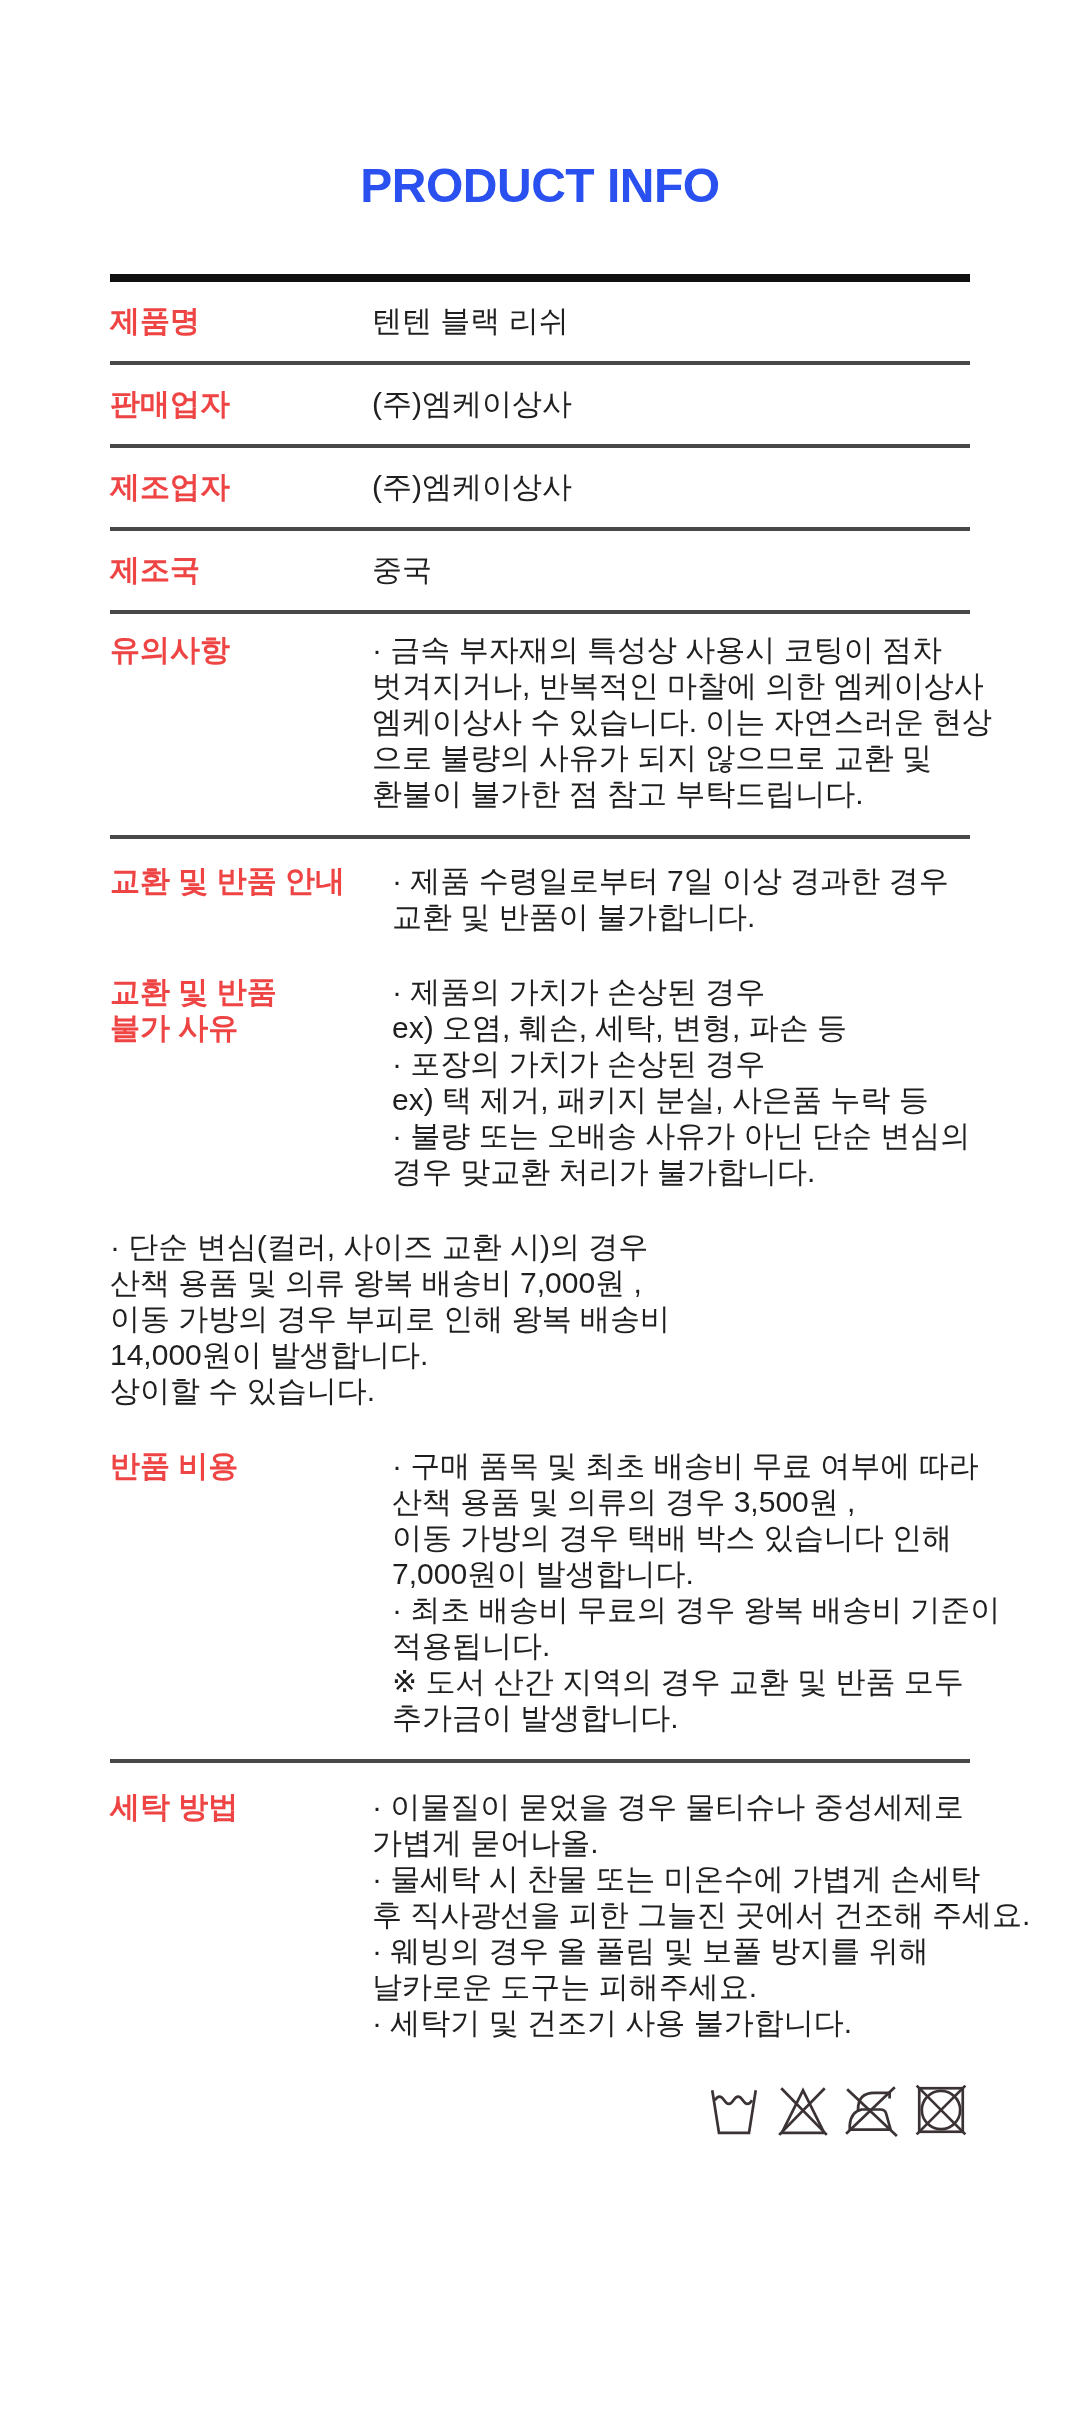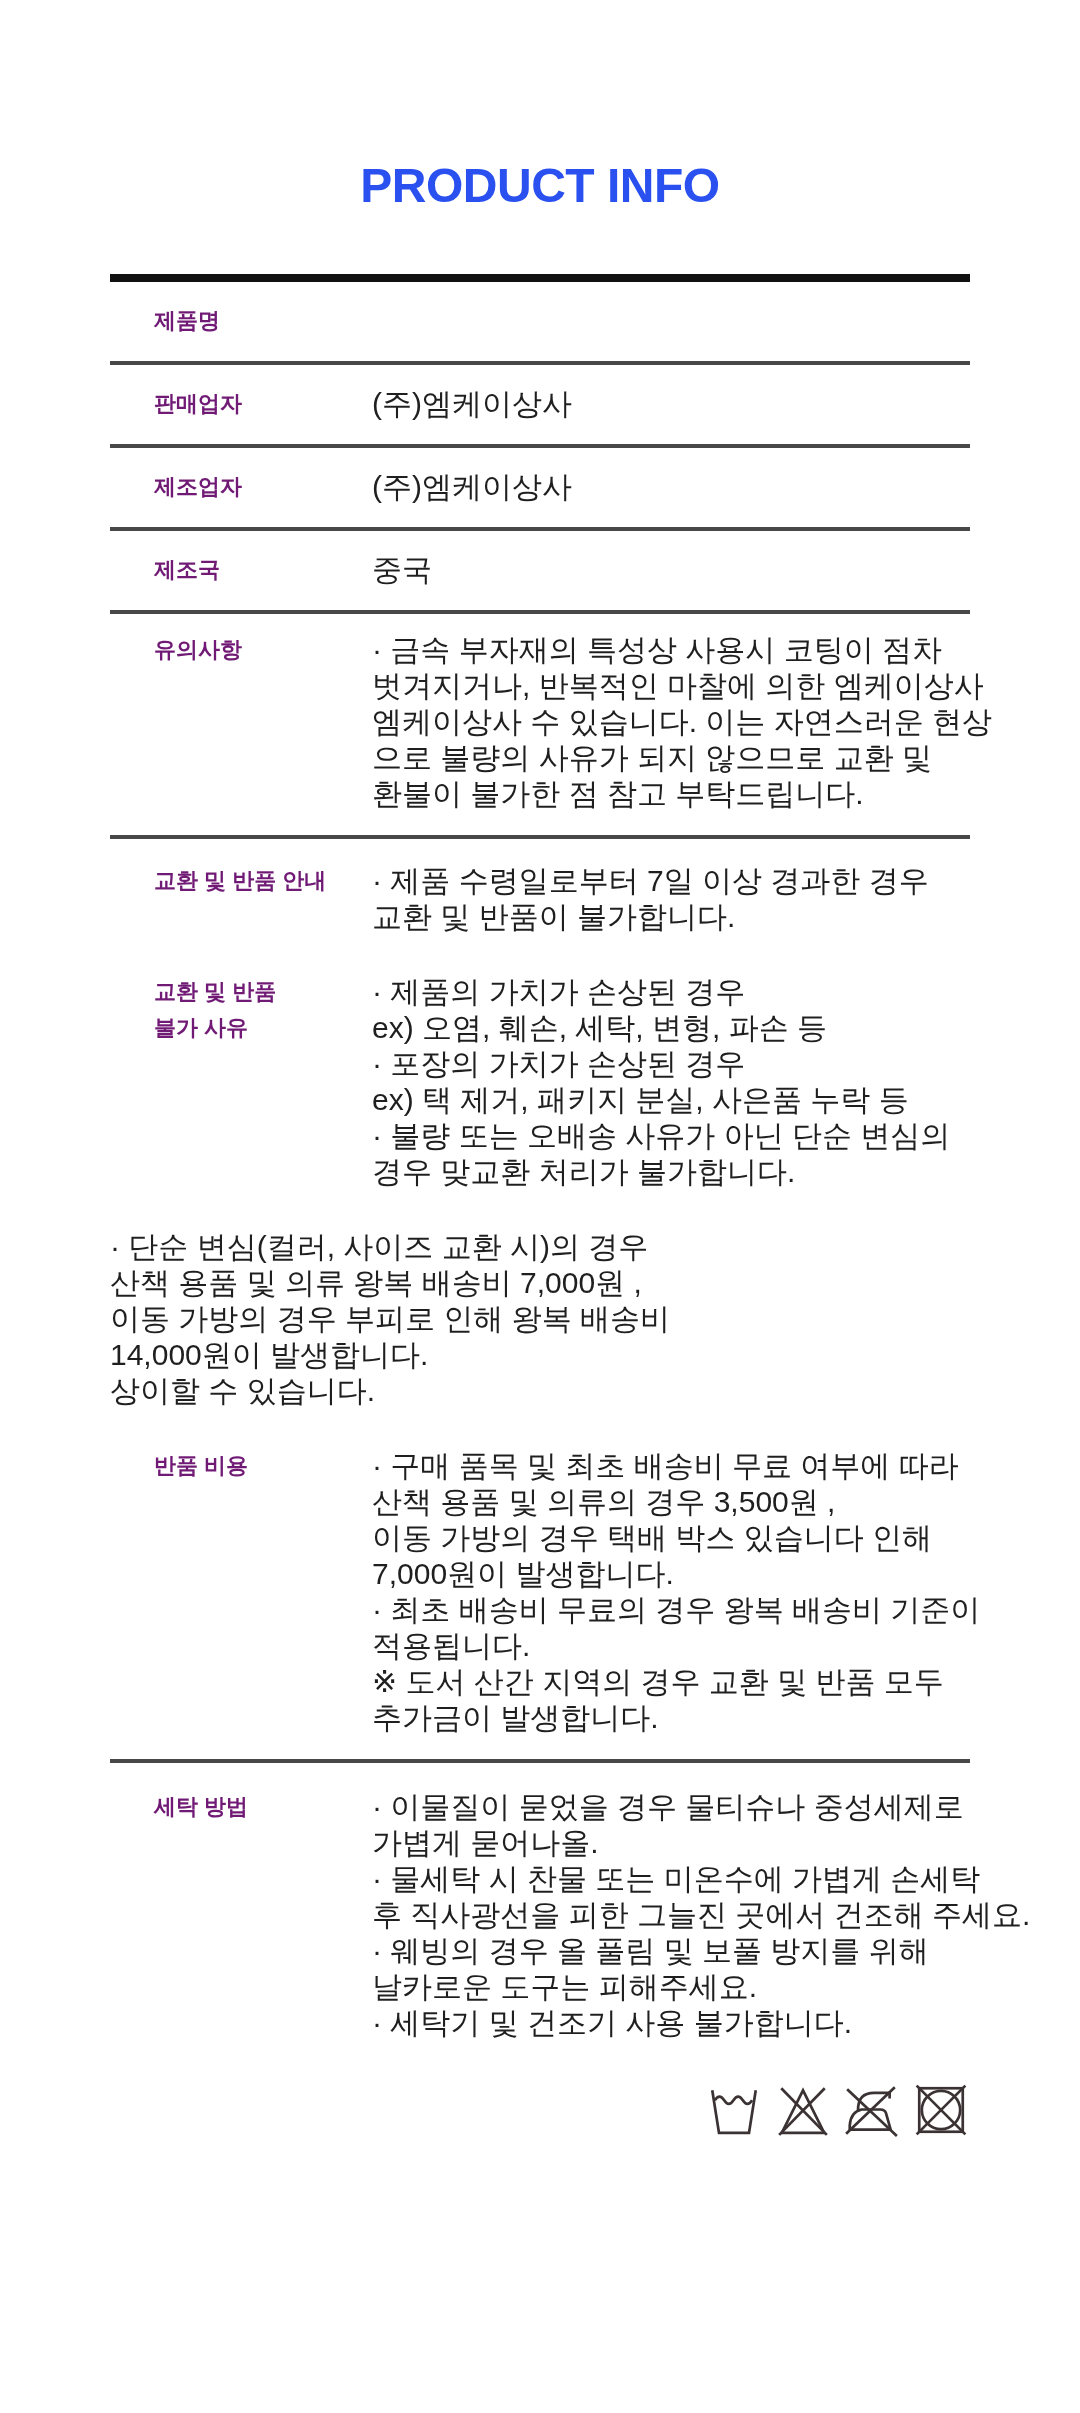--- a/index.html
+++ b/index.html
@@ -30,38 +30,37 @@
   }
   .row {
     display: grid;
     grid-template-columns: 262px 1fr;
     padding: 21px 0 22px;
   }
   .row.bordered { border-bottom: 4px solid #484848; }
   .row.para { padding: 18px 0 23px; }
   .label {
     font-weight: 700;
-    font-size: 22px;
+    font-size: 30px;
     line-height: 36px;
-    color: #701a75;
+    color: #ef4444;
     padding-right: 10px;
-    margin-left: 44px;
   }
   .value {
     font-size: 30px;
     line-height: 36px;
     color: #1f1f1f;
   }
   .value .vline { white-space: nowrap; }
   
   .group {
     border-bottom: 4px solid #484848;
     padding: 24px 0 23px;
   }
-  .subsection { display: grid; grid-template-columns: 262px 1fr; }
+  .subsection { display: grid; grid-template-columns: 262px 1fr; gap: 20px; }
   .subsection + .subsection { margin-top: 39px; }
   .wash-row { padding: 26px 0 0; }
   .care-icons {
     margin-top: 40px;
     display: flex;
     justify-content: flex-end;
     align-items: flex-end;
     gap: 11px;
   }
   .care-icon { width: 58px; height: 58px; display: block; }
@@ -77,20 +76,23 @@
 <body>
 
 <div class="sheet">
 
   <h1 class="page-title">PRODUCT INFO</h1>
 
   <div class="info-table">
 
     <div class="row bordered">
       <div class="label">제품명</div>
+      <div class="value">
+        <div class="vline">텐텐 블랙 리쉬</div>
+      </div>
     </div>
 
     <div class="row bordered">
       <div class="label">판매업자</div>
       <div class="value">
         <div class="vline">(주)엠케이상사</div>
       </div>
     </div>
 
     <div class="row bordered">

